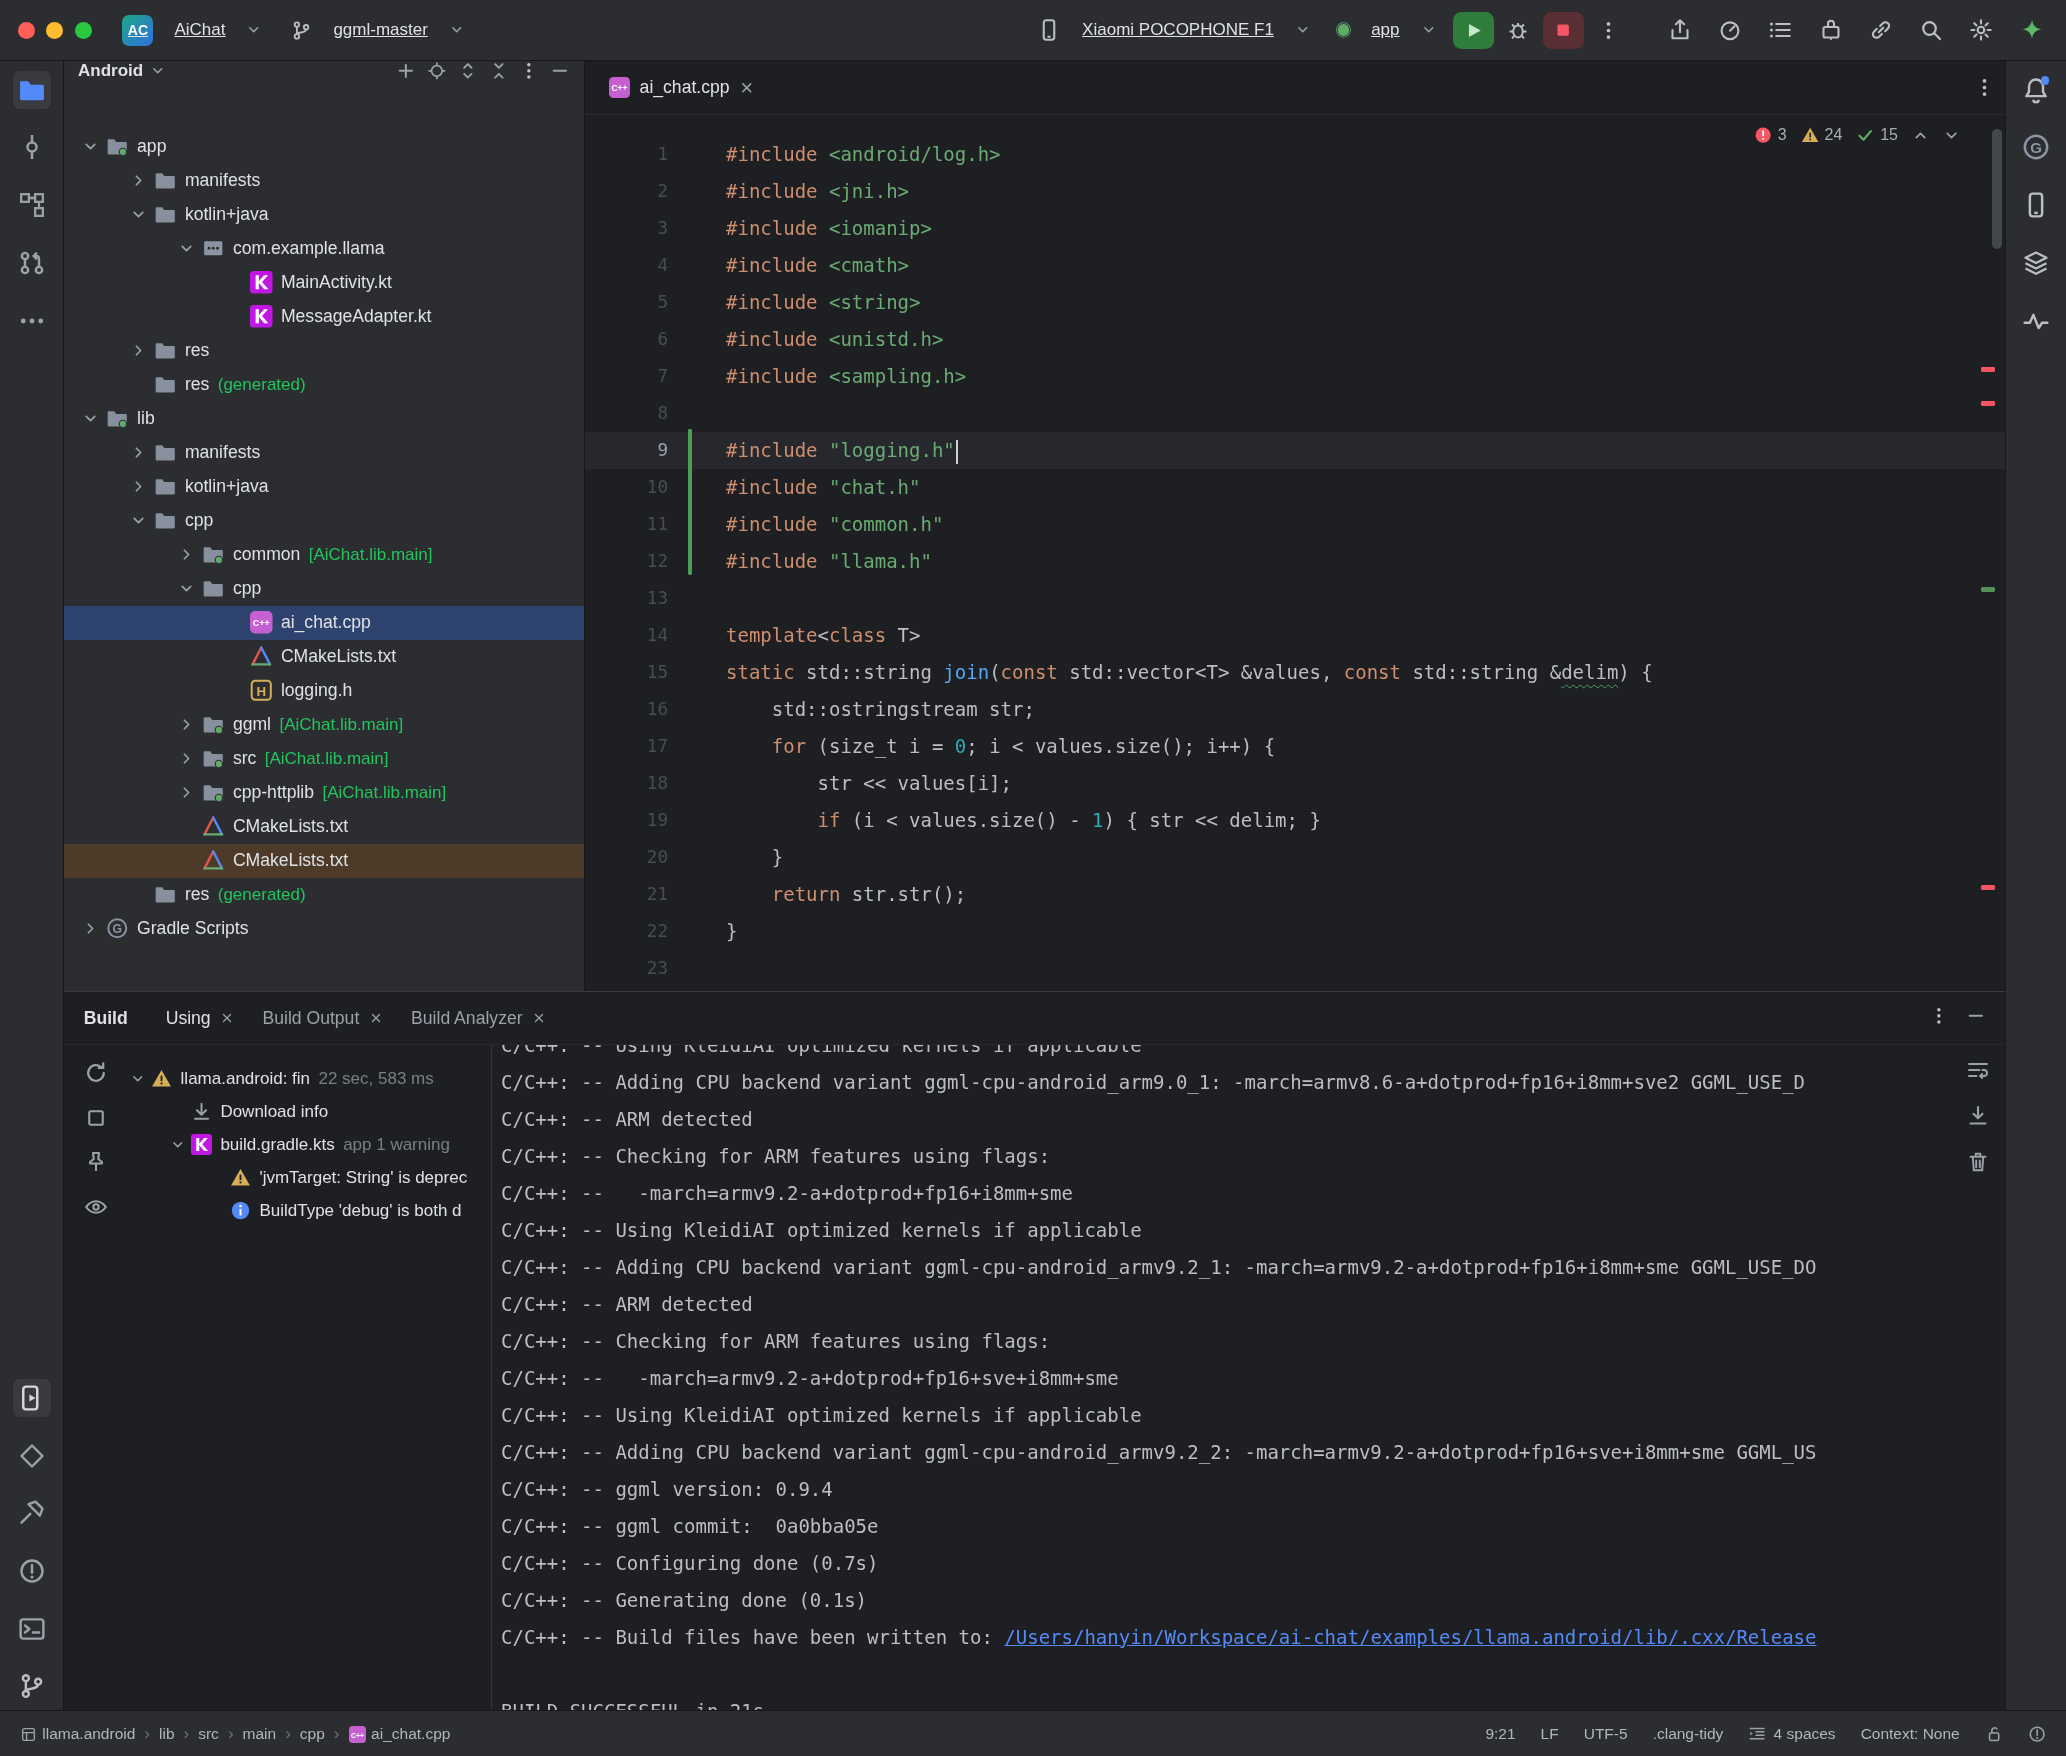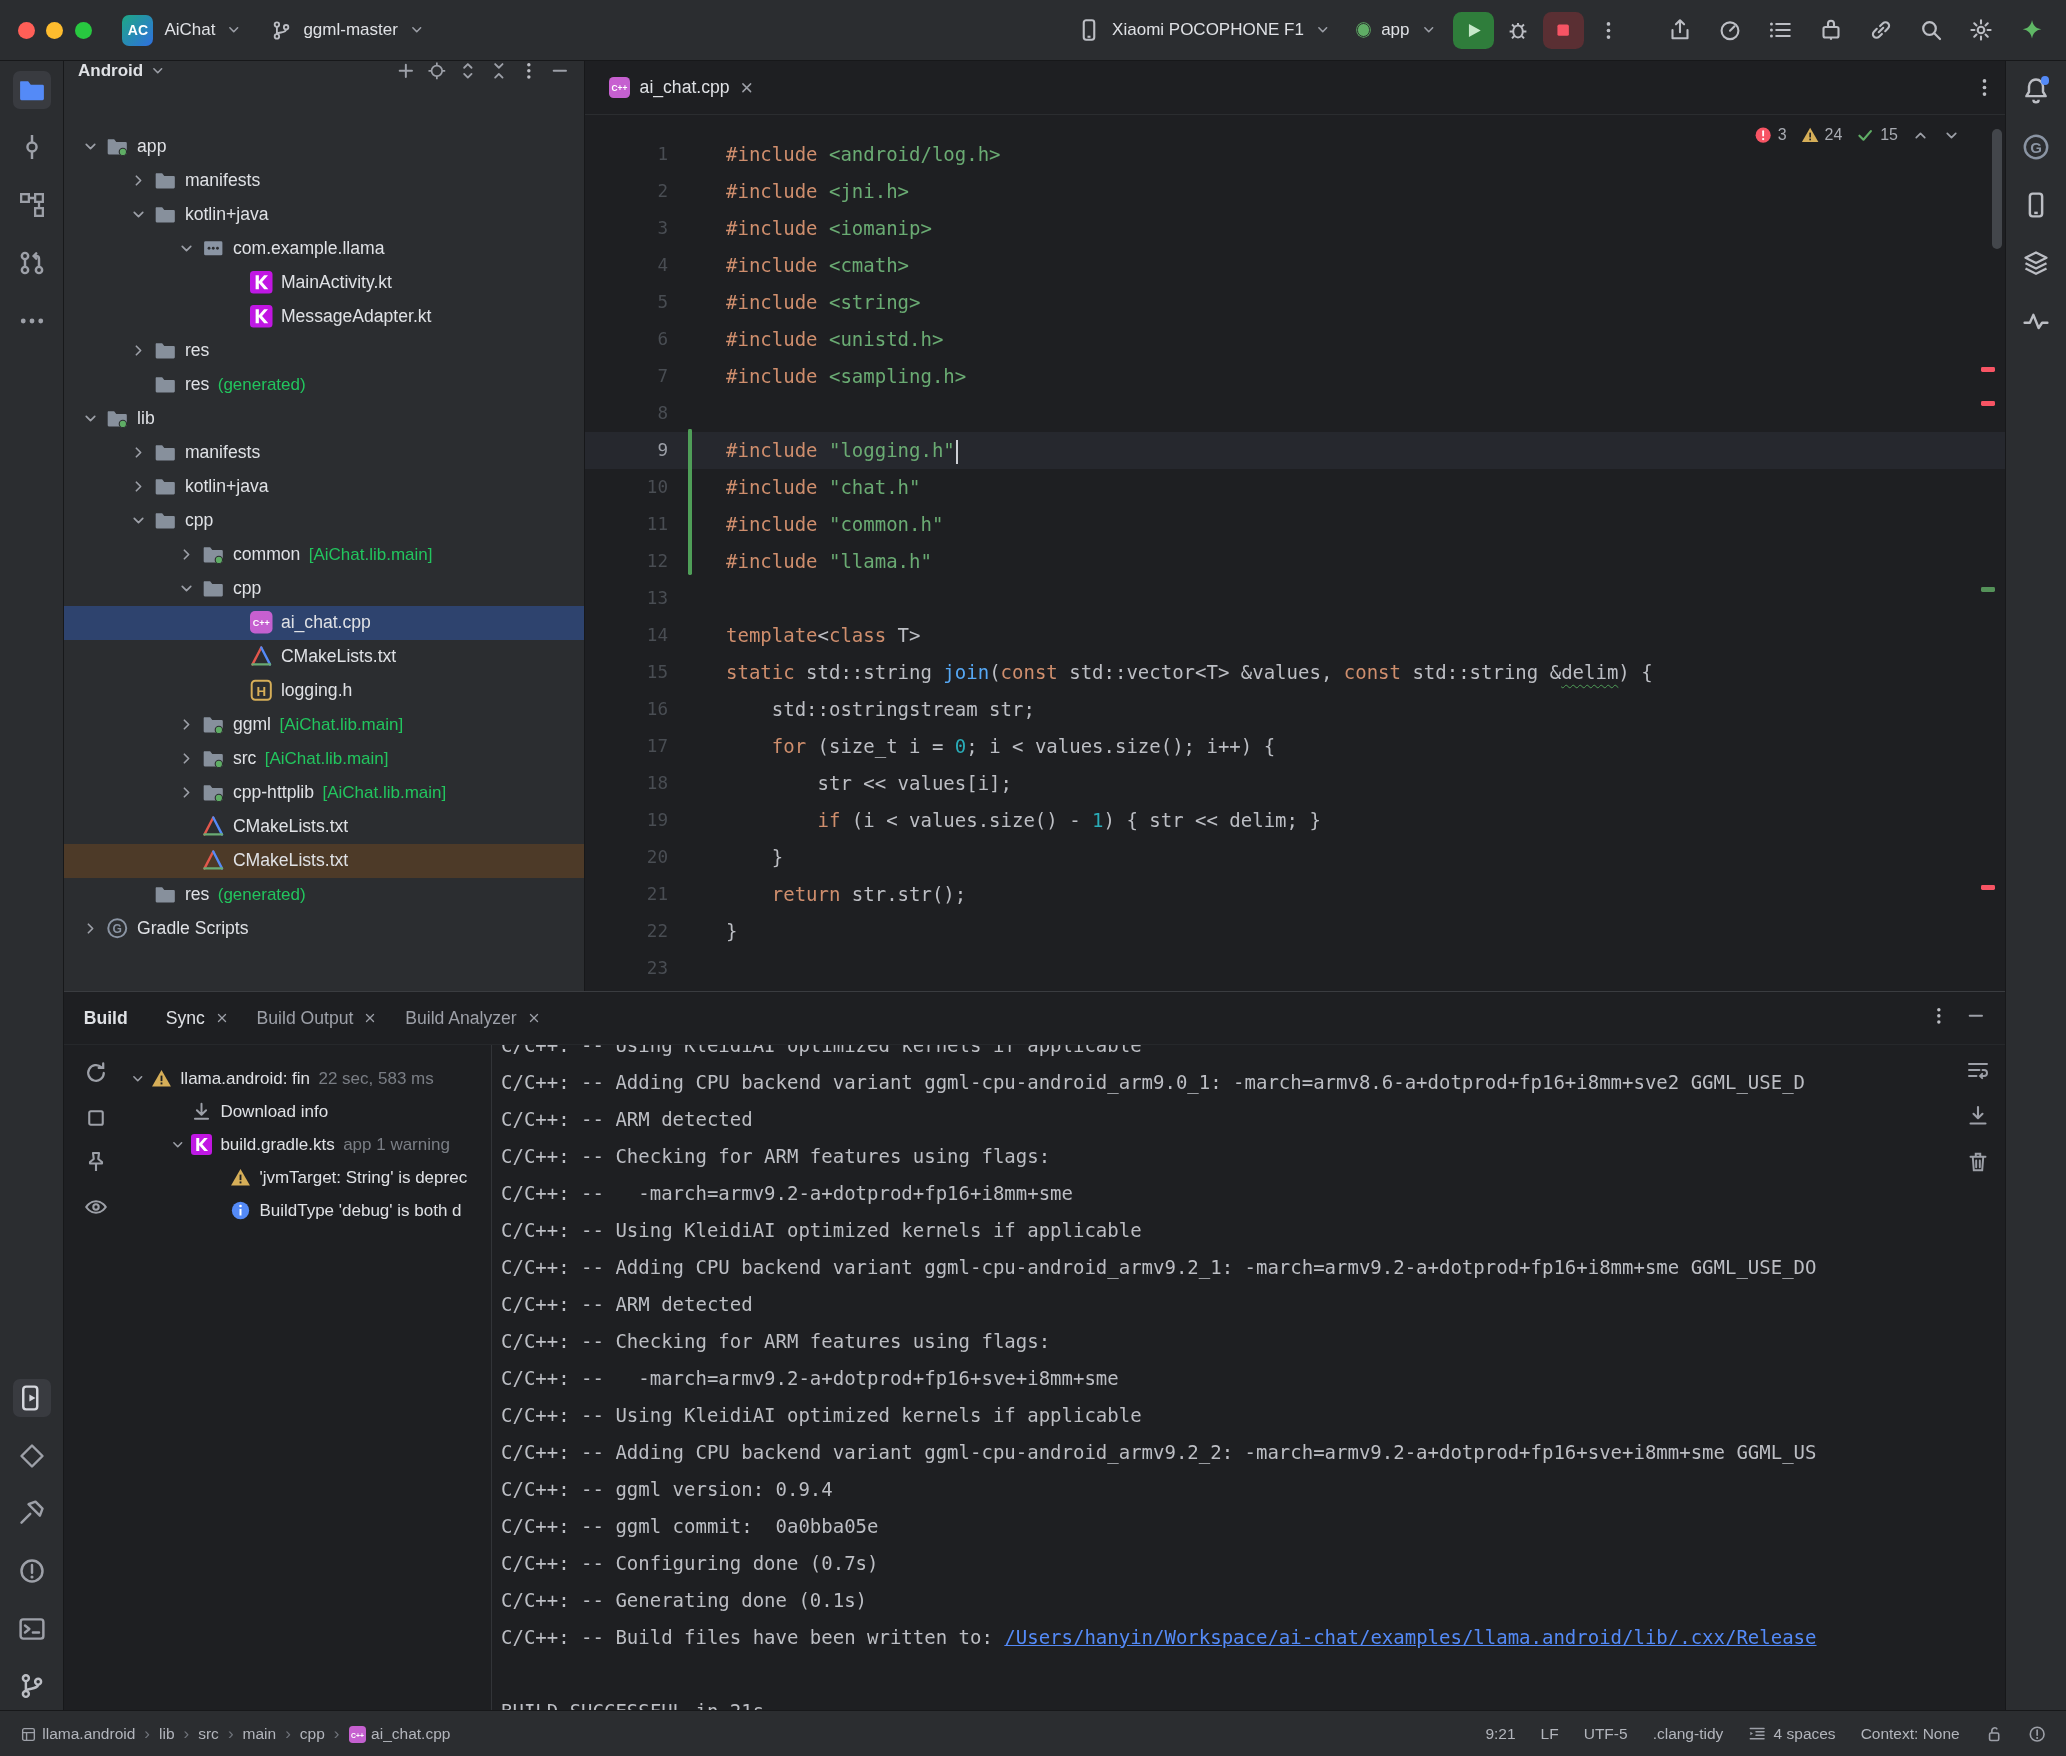--- a/index.html
+++ b/index.html
@@ -11,21 +11,21 @@
   .i20{width:14px;height:14px}.i22{width:15.5px;height:15.5px}.i24{width:17px;height:17px}
   .i26{width:18.3px;height:18.3px}.i28{width:19.7px;height:19.7px}.i30{width:21px;height:21px}
   .i34{width:24px;height:24px}.i40{width:28px;height:28px}
 
   
   .titlebar{position:absolute;top:0;left:0;right:0;height:60px;background:#2b2d30;
             border-bottom:0.7px solid #17181a;display:flex;align-items:center;padding:0 18.3px;gap:9.8px;}
   .traffic{display:flex;gap:11.2px;margin-right:11.2px;}
   .dot{width:17px;height:17px;border-radius:50%;display:inline-block;}
   .dot.red{background:#ff5f57}.dot.yellow{background:#febc2e}.dot.green{background:#28c840}
-  .tb-widget{display:flex;align-items:center;gap:11px;padding:5.6px 9.8px;border-radius:7px;color:#dfe1e5;white-space:nowrap;}
+  .tb-widget{display:flex;align-items:center;gap:21px;padding:5.6px 9.8px;border-radius:7px;color:#dfe1e5;white-space:nowrap;text-decoration:underline;}
   .proj-badge{width:31px;height:31px;border-radius:7px;background:linear-gradient(135deg,#1ea885,#2f6fe0);
               color:#fff;font-weight:bold;font-size:14px;display:flex;align-items:center;justify-content:center;}
   .tb-center{display:flex;align-items:center;gap:7px;margin-left:auto;}
   .runcfg-dot{width:11.2px;height:11.2px;border-radius:50%;background:#5fad65;border:1.4px solid #2b2d30;box-shadow:0 0 0 0.7px #5fad65;}
   .run-btn{width:41px;height:37px;border-radius:8.4px;background:#2f7d3b;display:flex;align-items:center;justify-content:center;}
   .stop-btn{width:41px;height:37px;border-radius:8.4px;background:#5a2f33;display:flex;align-items:center;justify-content:center;}
   .iconbtn{width:35px;height:35px;border-radius:7px;display:flex;align-items:center;justify-content:center;}
   .tb-right{display:flex;align-items:center;gap:18.3px;margin-left:28px;}
   .tbicon{width:32px;height:32px;border-radius:7px;display:flex;align-items:center;justify-content:center;}
 
@@ -844,21 +844,21 @@
       <div class="stripe-mark" style="top:472px;background:#549159"></div>
       <div class="stripe-mark" style="top:770px;background:#f75464"></div>
     </div>
   </section>
 
   <section class="build-panel">
     <div class="bp-header">
       <span class="bp-title">Build</span>
       <div id="build-tabs">
           <button class="bp-tab active">
-            <span>Sync</span>
+            <span>Using</span>
             <span class="ic i20">
               <svg viewBox="0 0 16 16" fill="none" stroke="#9da0a8" stroke-width="1.5" stroke-linecap="round">
                 <path d="M4 4l8 8M12 4l-8 8"></path>
               </svg>
             </span>
           </button>
           <button class="bp-tab">
             <span>Build Output</span>
             <span class="ic i20">
               <svg viewBox="0 0 16 16" fill="none" stroke="#9da0a8" stroke-width="1.5" stroke-linecap="round">

